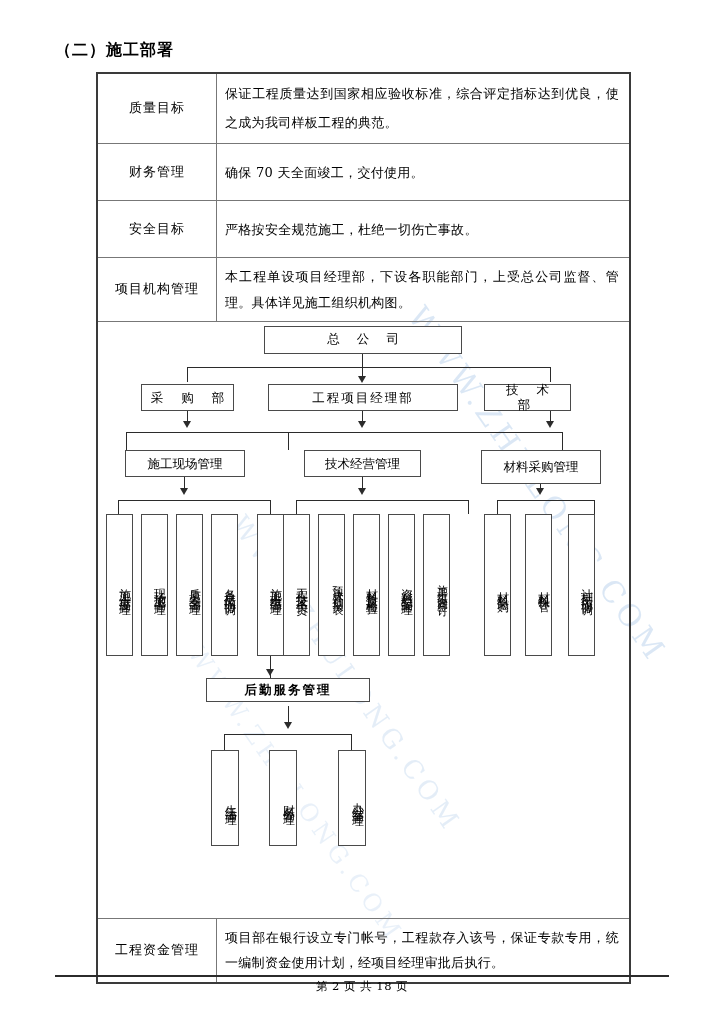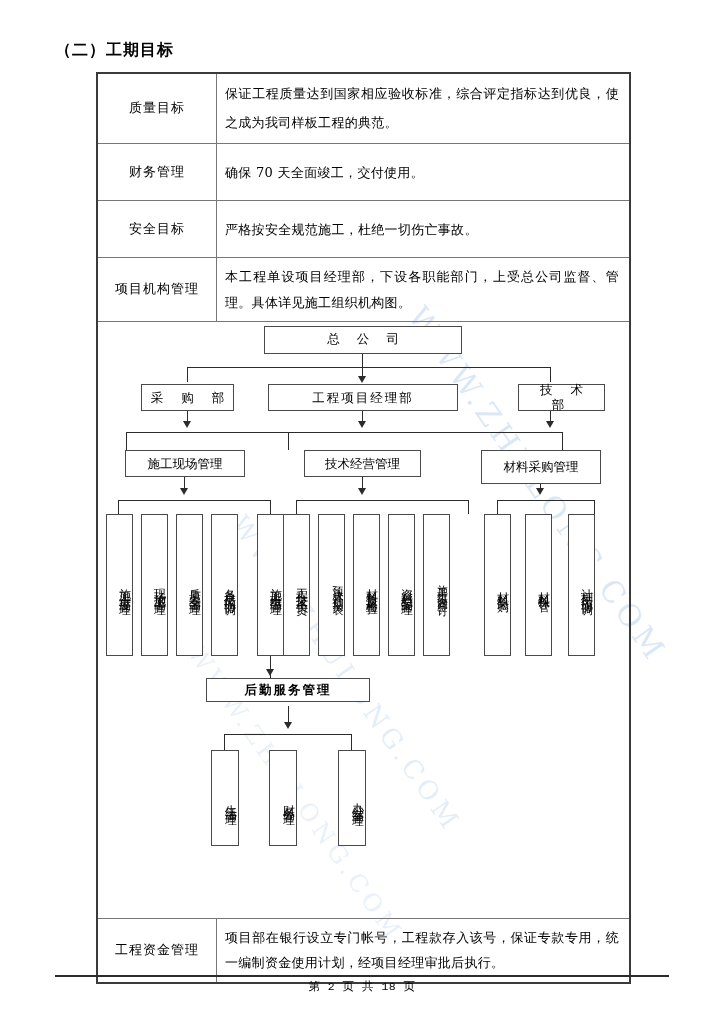--- a/index.html
+++ b/index.html
@@ -149,33 +149,32 @@
   }
   .footer-text {
     position: absolute;
     left: 0;
     top: 979px;
     width: 724px;
     text-align: center;
     font-size: 11.5px;
     letter-spacing: .5px;
     z-index: 2;
-    font-family: Liberation Mono, monospace;
   }
 </style>
 </head>
 <body>
 
 <div class="watermark-layer">
   <div class="wm wm-a">WWW.ZHULONG.COM</div>
   <div class="wm wm-b">WWW.ZHULONG.COM</div>
   <div class="wm wm-c">WWW.ZHULONG.COM</div>
 </div>
 
-<div class="page-heading">（二）工期目标</div>
+<div class="page-heading">（二）施工部署</div>
 
 <table class="doc-table">
   <tbody>
 
   <tr>
     <td class="lbl">质量目标</td>
     <td class="body-cell tall">保证工程质量达到国家相应验收标准，综合评定指标达到优良，使之成为我司样板工程的典范。</td>
   </tr>
   <tr>
     <td class="lbl">财务管理</td>
@@ -200,21 +199,21 @@
 
         <div class="edge v" style="left:264px; top:32px; height:14px;"></div>
         <div class="edge h" style="left:89px;  top:45px; width:364px;"></div>
         <div class="edge v" style="left:89px;  top:45px; height:15px;"></div>
         <div class="edge v" style="left:452px; top:45px; height:15px;"></div>
         <div class="edge v" style="left:264px; top:45px; height:10px;"></div>
         <div class="arrow" style="left:260px; top:54px;"></div>
 
         <div class="node spaced" style="left:43px;  top:62px; width:93px;  height:27px;">采  购  部</div>
         <div class="node" style="left:170px; top:62px; width:190px; height:27px; letter-spacing:2px;">工程项目经理部</div>
-        <div class="node spaced" style="left:420px; top:62px; width:87px;  height:27px;">技  术  部</div>
+        <div class="node spaced" style="left:386px; top:62px; width:87px;  height:27px;">技  术  部</div>
 
         <div class="edge v" style="left:89px;  top:89px; height:11px;"></div>
         <div class="arrow" style="left:85px;  top:99px;"></div>
         <div class="edge v" style="left:264px; top:89px; height:11px;"></div>
         <div class="arrow" style="left:260px; top:99px;"></div>
         <div class="edge v" style="left:452px; top:89px; height:11px;"></div>
         <div class="arrow" style="left:448px; top:99px;"></div>
 
         <div class="edge h" style="left:28px;  top:110px; width:436px;"></div>
         <div class="edge v" style="left:28px;  top:110px; height:18px;"></div>

